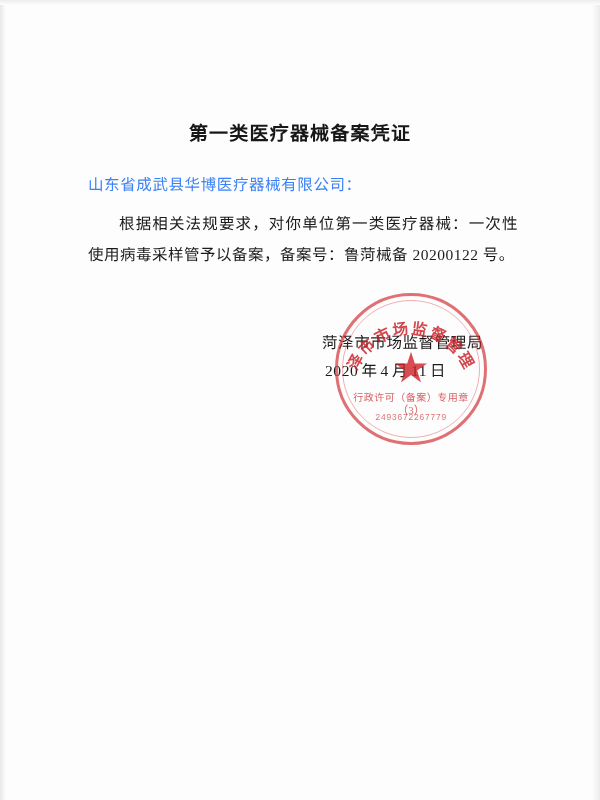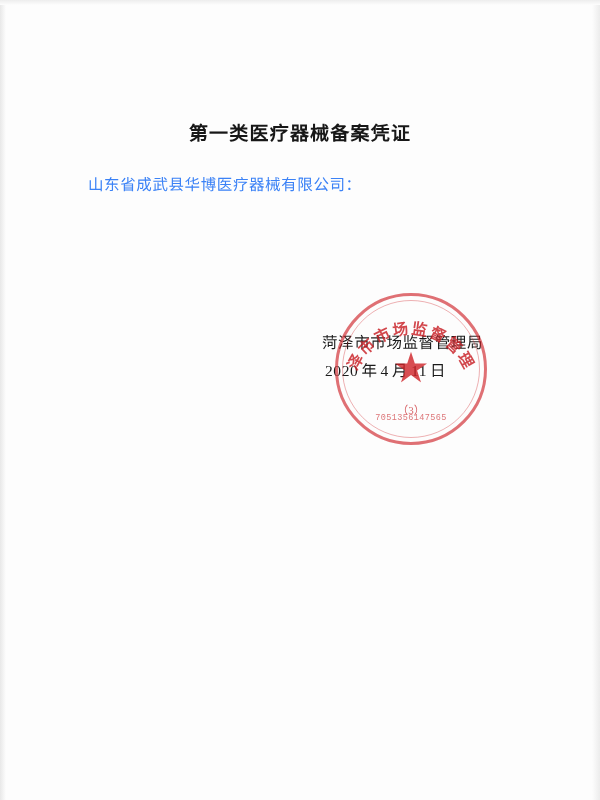--- a/index.html
+++ b/index.html
@@ -183,36 +183,38 @@
 <div class="page">
 
   <div class="paper-edge-left"></div>
   <div class="paper-edge-right"></div>
   <div class="paper-edge-top"></div>
 
   <div class="doc-title">第一类医疗器械备案凭证</div>
 
   <div class="addressee">山东省成武县华博医疗器械有限公司：</div>
 
+  <div class="body-text">根据相关法规要求，对你单位第一类医疗器械：一次性使用病毒采样管予以备案，备案号：鲁菏械备 20200122 号。</div>
 
   <div class="issuer">菏泽市市场监督管理局</div>
 
   <div class="issue-date">
     <span class="num">2020</span><span>年</span><span class="num">4</span><span>月</span><span class="num">11</span><span>日</span>
   </div>
 
   <div class="seal">
     <div class="seal-ring"></div>
     <div class="seal-ring-inner"></div>
     <svg class="seal-arc" viewBox="0 0 152 152">
       <defs>
         <path id="arcpath" d="M 20,84 A 58,58 0 0 1 132,84" fill="none"></path>
       </defs>
       <text>
         <textPath href="#arcpath" startOffset="50%" text-anchor="middle" id="seal-arc-textpath">菏泽市市场监督管理局</textPath>
       </text>
     </svg>
     <div class="seal-star">★</div>
+    <div class="seal-bottom">行政许可（备案）专用章</div>
     <div class="seal-paren">（3）</div>
-    <div class="seal-code">7051356147565</div>
+    <div class="seal-code">2493672267779</div>
   </div>
 
 </div>
 
 </body></html>

